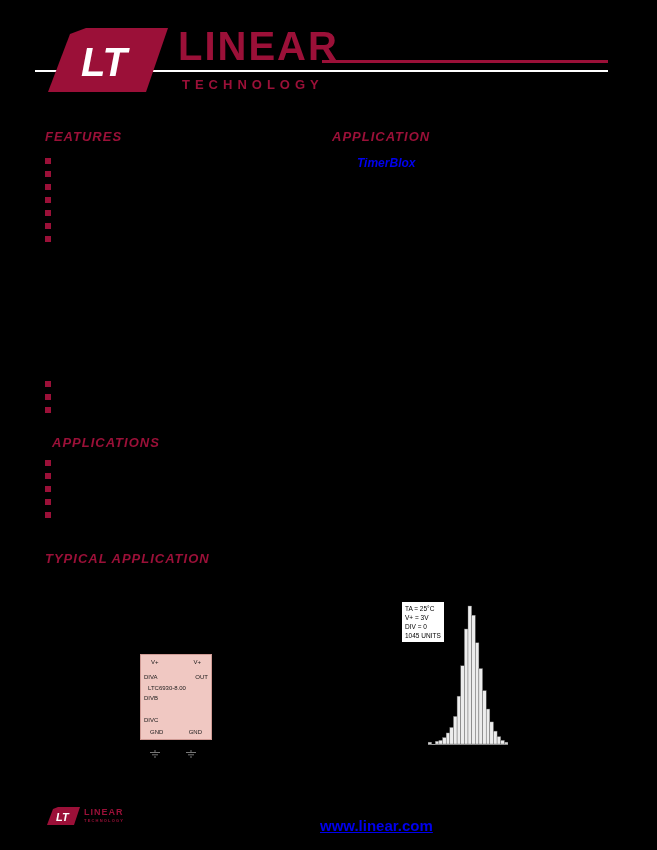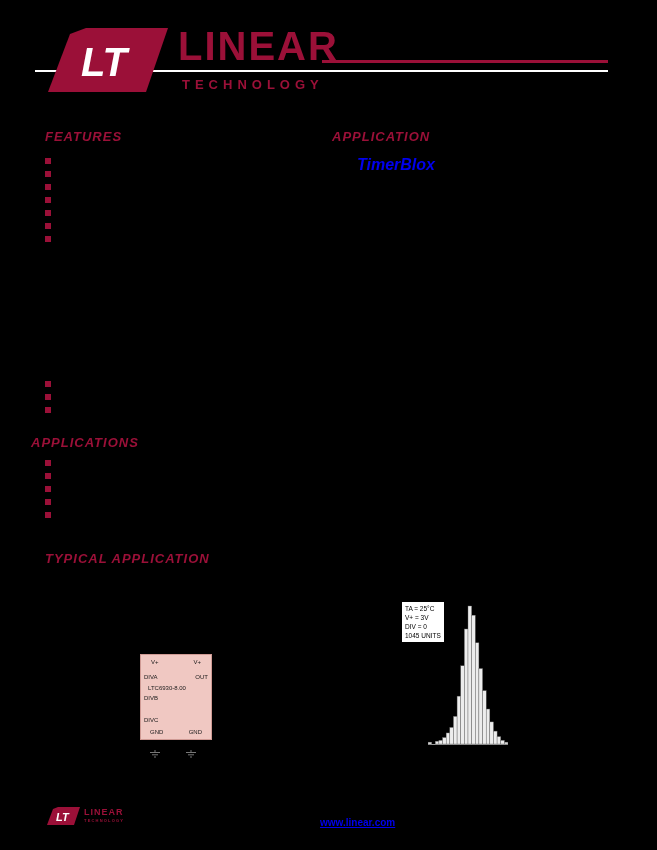--- a/index.html
+++ b/index.html
@@ -25,26 +25,26 @@
   }
   .logo-mark-text { font:italic bold 40px "Liberation Sans", sans-serif; fill:#ffffff; }
 
   
   .heading {
     position:absolute; color:#9b1038; font-weight:bold; font-style:italic;
     font-size:13px; letter-spacing:1px; line-height:1;
   }
   .h-features { left:45px; top:130px; }
   .h-description { left:332px; top:130px; }
-  .h-applications { left:31px; top:436px;font-style:italic; }
+  .h-applications { left:52px; top:436px;font-style:italic; }
   .h-typapp { left:45px; top:552px;text-align:right; }
 
   .brand-link {
     position:absolute; left:357px; top:156px; color:#0000ee;
-    font-size:16px; font-weight:bold; font-style:italic; cursor:pointer;
+    font-size:12px; font-weight:bold; font-style:italic; cursor:pointer;
   }
 
   
   .bullets { position:absolute; display:flex; flex-direction:column; }
   .bullets .sq { width:6px; height:6px; background:#9b1038; margin-bottom:7px; }
   .b-feat1 { left:45px; top:158px; }
   .b-feat2 { left:45px; top:381px; }
   .b-apps  { left:45px; top:460px; }
 
   
@@ -75,21 +75,21 @@
   }
 
   
   .logo-bottom { left:44px; top:806px; width:110px; height:24px; }
   .logo-bottom svg { position:absolute; left:0; top:0; }
   .fb-linear { position:absolute; left:40px; top:2px; color:#9b1038; font-size:9px; font-weight:800; letter-spacing:1px; line-height:1; }
   .fb-tech   { position:absolute; left:40px; top:13px; color:#9b1038; font-size:4px; font-weight:800; letter-spacing:1.2px; line-height:1; }
   .logo-mark-text-sm { font:italic bold 11px "Liberation Sans", sans-serif; fill:#ffffff; }
   .footer-link {
     position:absolute; left:320px; top:817px; color:#0000ee;
-    font-size:10px; font-weight:bold; text-decoration:underline; cursor:pointer;
+    font-size:15px; font-weight:bold; text-decoration:underline; cursor:pointer;
   }
 </style>
 </head>
 <body>
 
 <div class="page">
 
   <div class="abs rule-white"></div>
   <div class="abs rule-accent"></div>
 

